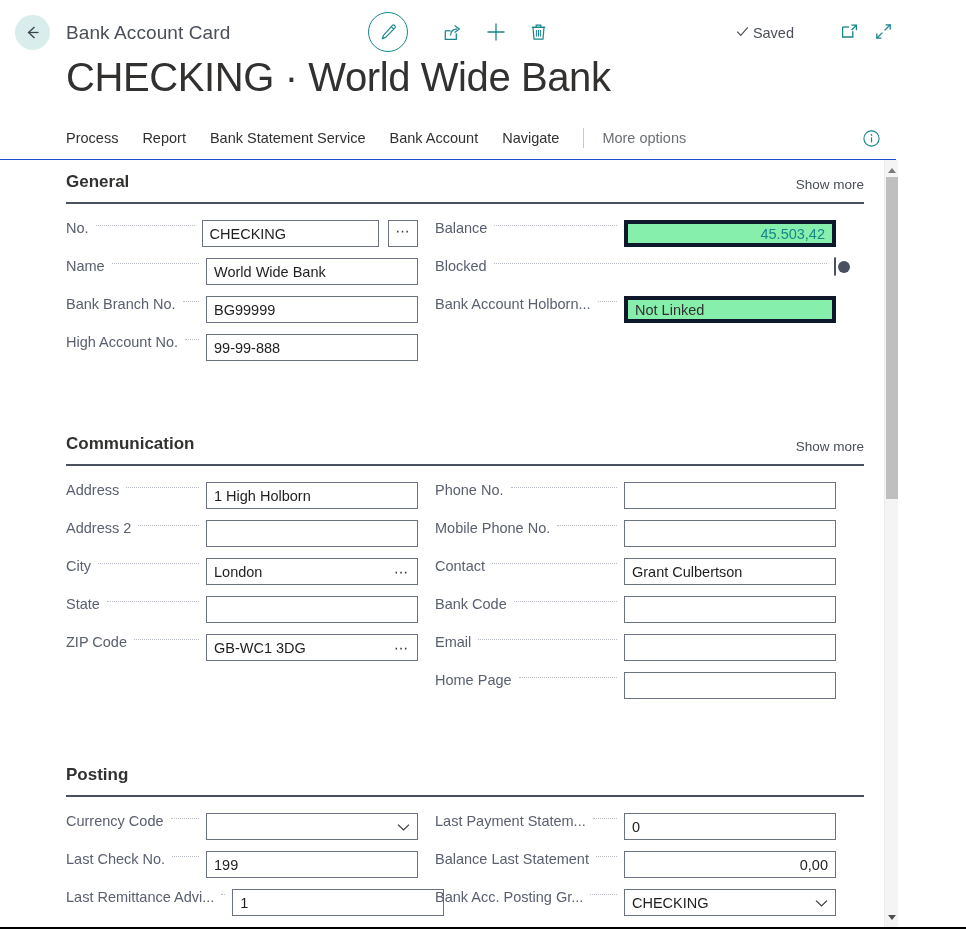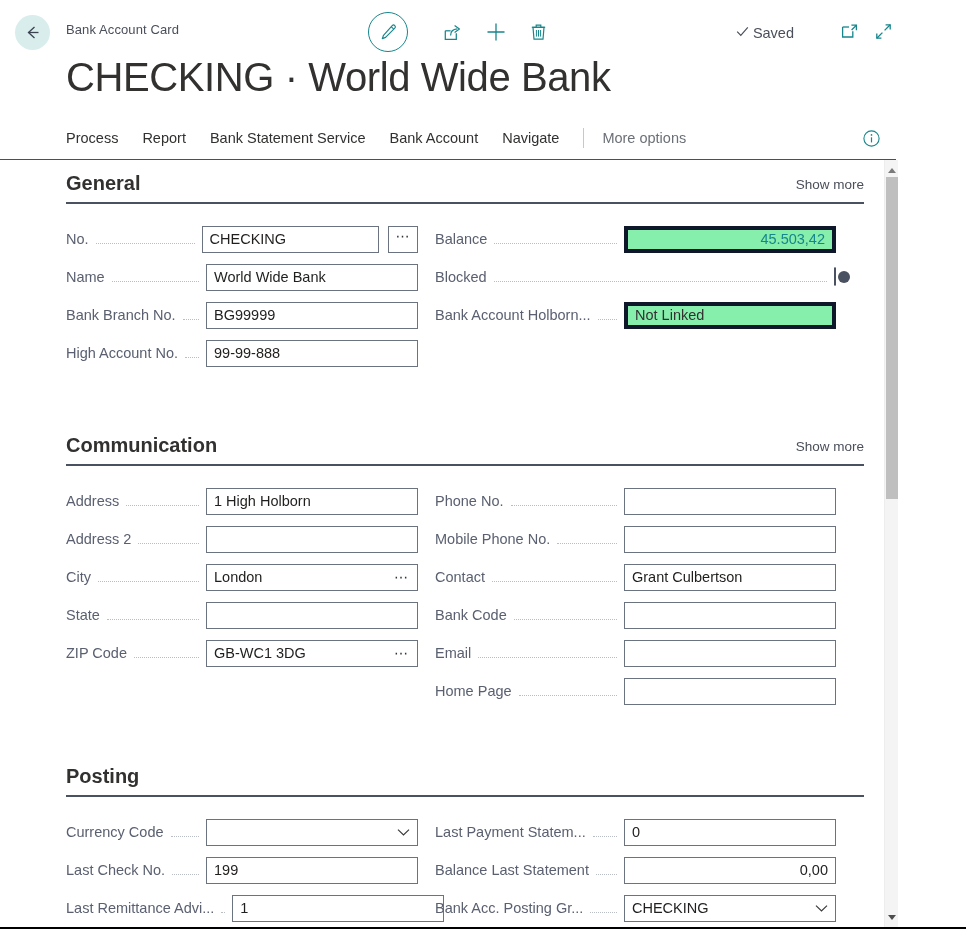--- a/index.html
+++ b/index.html
@@ -35,21 +35,21 @@
     width: 35px; height: 35px;
     border-radius: 50%;
     background: #d9eded;
     display: flex; align-items: center; justify-content: center;
     cursor: pointer;
   }
   .back-btn svg { display:block; }
   .breadcrumb {
     position: absolute;
     left: 66px; top: 22px;
-    font-size: 13px;
+    font-size: 19px;
     color: #4a4f5a;
     letter-spacing: .1px;
   }
   .tool-icons {
     position: absolute;
     left: 368px; top: 12px;
     display: flex;
     align-items: center;
     gap: 0px;
   }
@@ -152,21 +152,21 @@
   }
 
   .section { position: relative; }
   .sec-head {
     position: relative;
     height: 44px;
   }
   .sec-title {
     position: absolute;
     left: 66px; top: 12px;
-    font-size: 20px;
+    font-size: 17px;
     font-weight: 600;
     color: #323130;
   }
   .show-more {
     position: absolute;
     right: 20px; top: 17px;
     font-size: 13.5px;
     color: #4a4f5a;
     cursor: pointer;
   }
@@ -185,21 +185,21 @@
   }
   .col {
     width: 418px;
     position: relative;
   }
   .col.left { padding-left: 66px; box-sizing: border-box; width: 418px;}
   .col.right { padding-left: 17px; box-sizing: border-box; width: 418px;}
 
   .field {
     display: flex;
-    align-items: center;
+    align-items: flex-start;
     height: 38px;
     margin-bottom: 0px;
   }
   .flabel {
     font-size: 14.5px;
     color: #5a6070;
     white-space: nowrap;
     flex: 0 0 auto;
   }
   .fdots {

